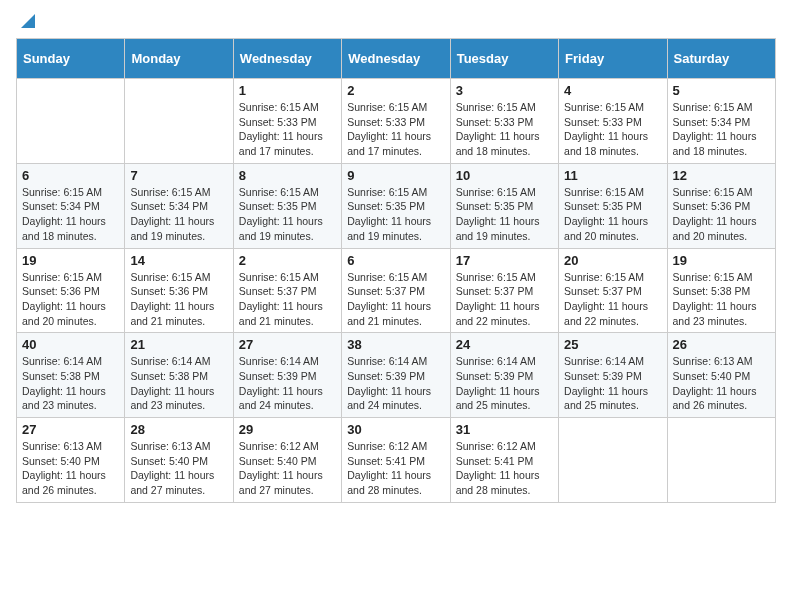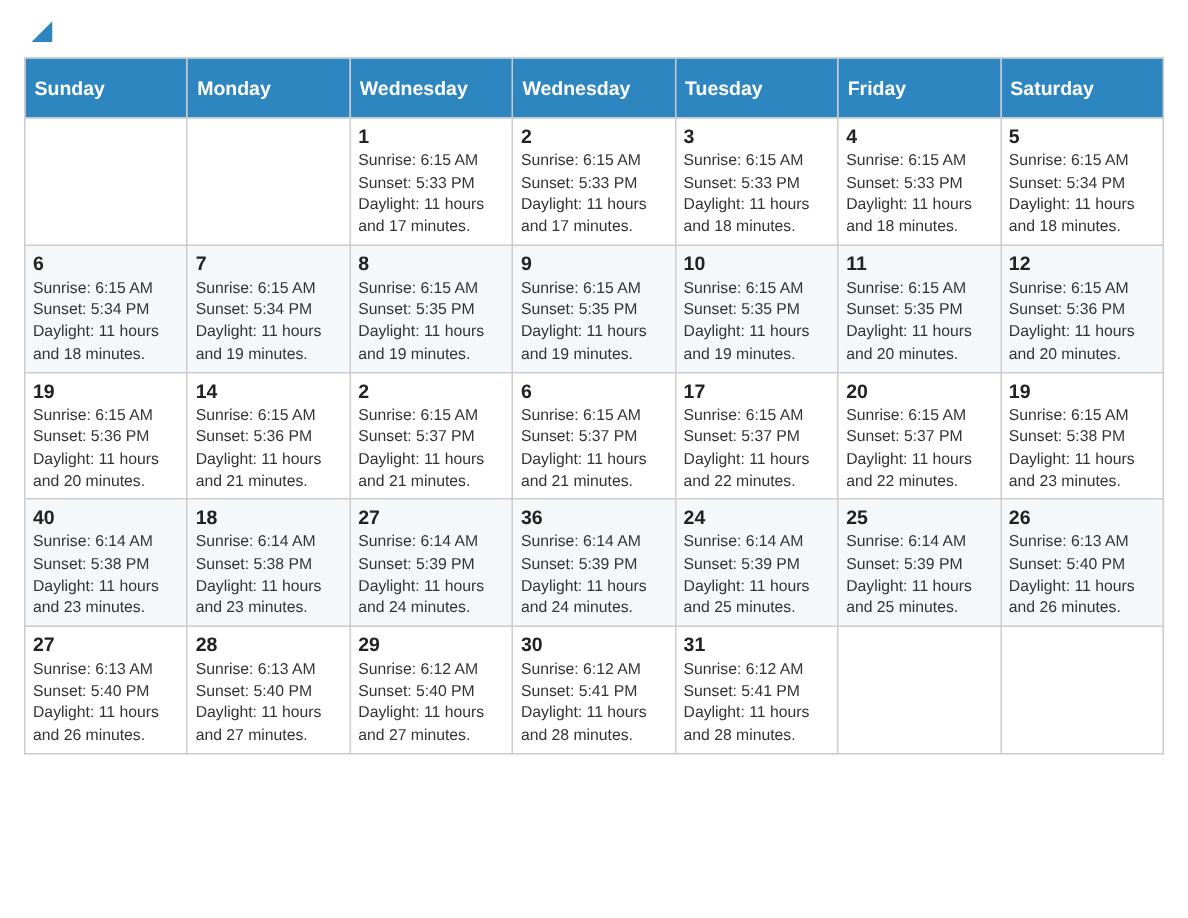--- a/index.html
+++ b/index.html
@@ -241,33 +241,33 @@
         </td>
       </tr>
       <tr>
         <td>
           <span class="day-number">40</span>
           <div class="day-info" style="white-space: pre-line;">Sunrise: 6:14 AM
 Sunset: 5:38 PM
 Daylight: 11 hours and 23 minutes.</div>
         </td>
         <td>
-          <span class="day-number">18</span>
+          <span class="day-number">21</span>
           <div class="day-info" style="white-space: pre-line;">Sunrise: 6:14 AM
 Sunset: 5:38 PM
 Daylight: 11 hours and 23 minutes.</div>
         </td>
         <td>
           <span class="day-number">27</span>
           <div class="day-info" style="white-space: pre-line;">Sunrise: 6:14 AM
 Sunset: 5:39 PM
 Daylight: 11 hours and 24 minutes.</div>
         </td>
         <td>
-          <span class="day-number">36</span>
+          <span class="day-number">38</span>
           <div class="day-info" style="white-space: pre-line;">Sunrise: 6:14 AM
 Sunset: 5:39 PM
 Daylight: 11 hours and 24 minutes.</div>
         </td>
         <td>
           <span class="day-number">24</span>
           <div class="day-info" style="white-space: pre-line;">Sunrise: 6:14 AM
 Sunset: 5:39 PM
 Daylight: 11 hours and 25 minutes.</div>
         </td>

